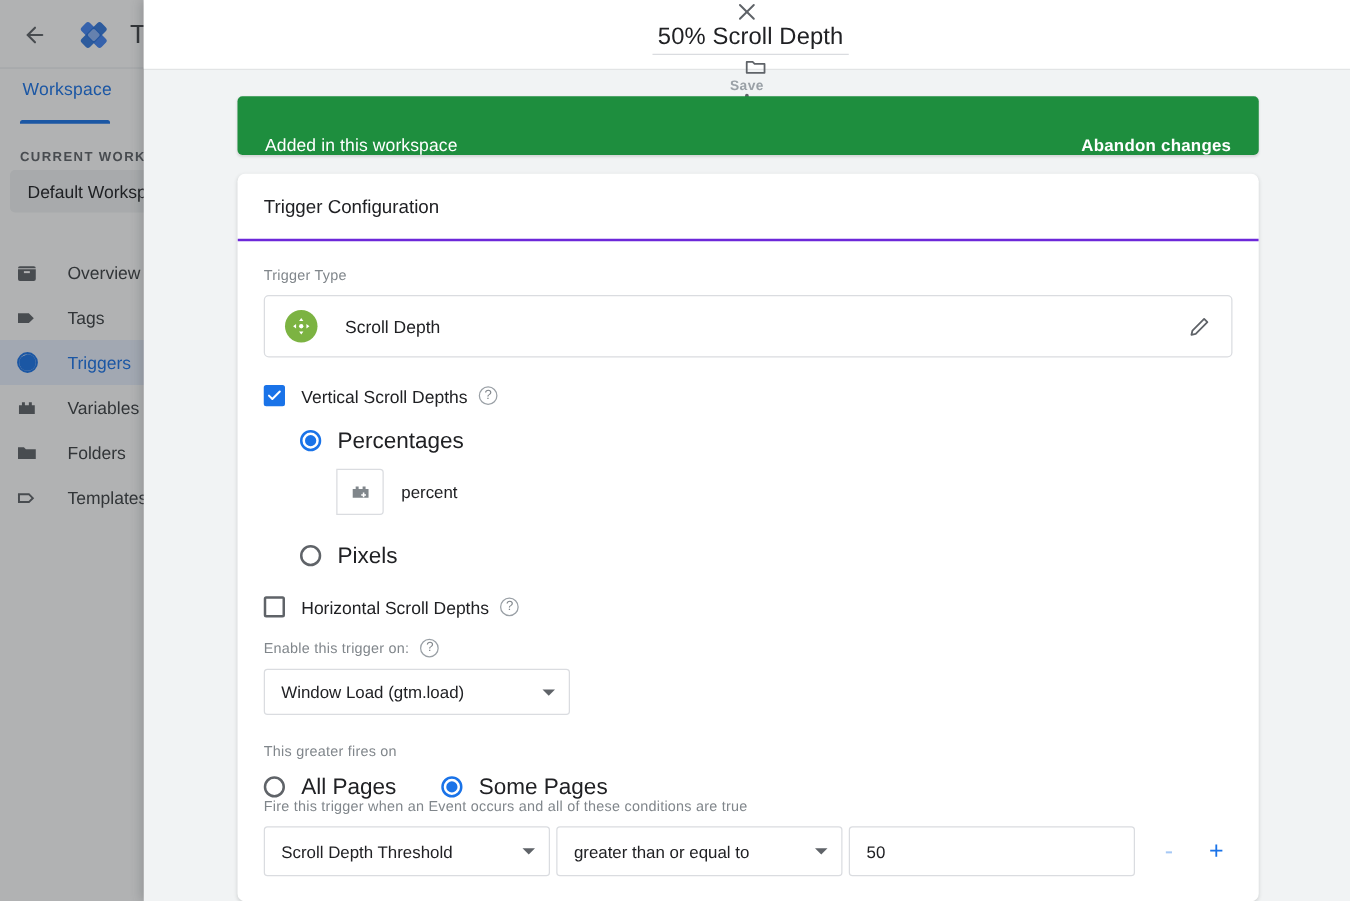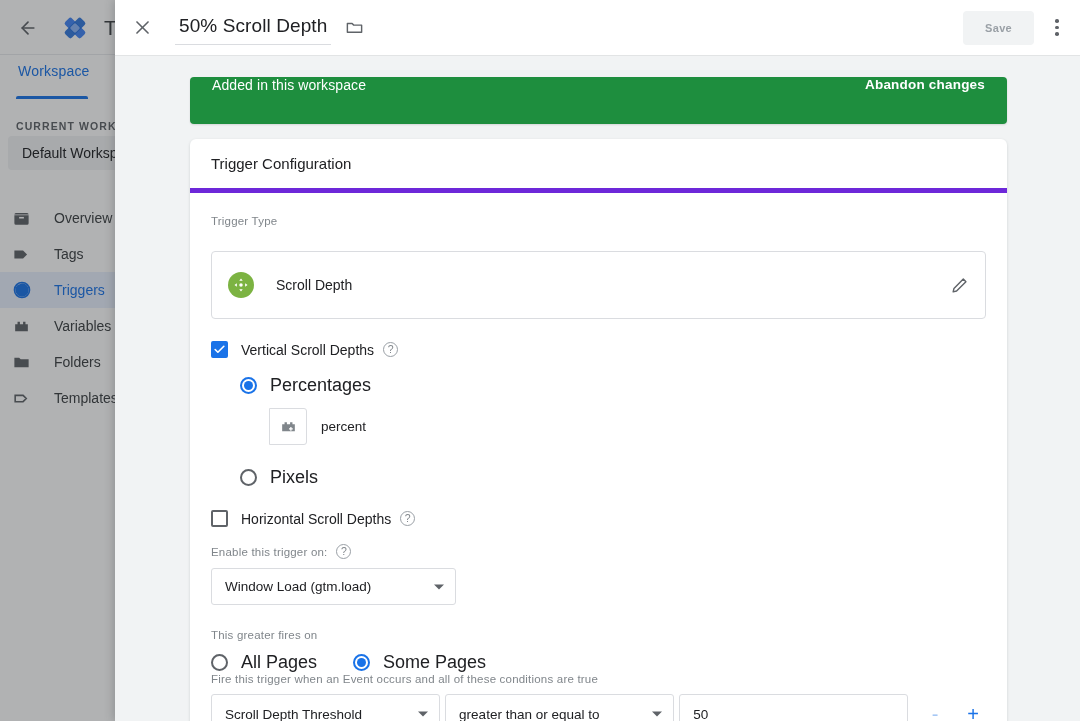--- a/index.html
+++ b/index.html
@@ -67,20 +67,21 @@
   
   .modal {
     position: absolute; left: 115px; top: 0; width: 965px; height: 721px;
     background: #f1f3f4;
     box-shadow: -2px 0 8px rgba(60,64,67,.25);
   }
   .modal-header {
     position: absolute; left: 0; top: 0; width: 965px; height: 55px;
     background: #ffffff; display: flex; align-items: center;
     box-shadow: 0 1px 0 rgba(0,0,0,.06);
+    flex-direction: column;
   }
   .close-btn {
     width: 54px; height: 55px; display: flex; align-items: center; justify-content: center;
     color: #5f6368; cursor: pointer;
   }
   .close-btn svg { width: 19px; height: 19px; }
   .title-field {
     margin-left: 6px; display: flex; align-items: center; height: 34px;
     border-bottom: 1px solid #dadce0; padding: 0 4px 2px 4px;
   }
@@ -96,44 +97,44 @@
   }
   .kebab {
     width: 46px; height: 55px; display: flex; align-items: center; justify-content: center;
     flex-direction: column; gap: 3px; cursor: pointer;
   }
   .kebab i { width: 3.5px; height: 3.5px; border-radius: 50%; background: #5f6368; display: block; }
 
   
   .banner {
     position: absolute; left: 75px; top: 77px; width: 817px; height: 47px;
-    background: #1e8e3e; border-radius: 4px; display: flex; align-items: flex-start;
+    background: #1e8e3e; border-radius: 4px; display: flex; align-items: flex-end;
     padding: 0 22px; color: #fff; box-shadow: 0 1px 2px rgba(0,0,0,.12);
   }
   .banner-text { font-size: 14px; letter-spacing: .1px; }
   .banner-action {
     margin-left: auto; font-size: 13.5px; font-weight: 600; letter-spacing: .2px; cursor: pointer;
   }
 
   
   .card {
     position: absolute; left: 75px; top: 139px; width: 817px; min-height: 582px;
     background: #ffffff; border-radius: 6px; box-shadow: 0 1px 3px rgba(60,64,67,.18);
     overflow: hidden;
   }
   .card-head {
     height: 54px; display: flex; align-items: center; padding-left: 21px;
-    border-bottom: 5px solid #6d28d9; font-size: 15px; color: #202124;
+    border-bottom: 2px solid #6d28d9; font-size: 15px; color: #202124;
   }
   .card-body { padding: 22px 21px 0 21px; }
 
   .small-label { font-size: 11.5px; color: #80868b; letter-spacing: .2px; }
 
   .type-box {
-    margin-top: 24px; width: 775px; height: 68px; border: 1px solid #dadce0; border-radius: 4px;
+    margin-top: 9px; width: 775px; height: 50px; border: 1px solid #dadce0; border-radius: 4px;
     display: flex; align-items: center; padding: 0 16px;
   }
   .type-icon {
     width: 26px; height: 26px; border-radius: 50%; background: #7cb342;
     display: flex; align-items: center; justify-content: center; color: #fff; flex: none;
   }
   .type-icon svg { width: 16px; height: 16px; }
   .type-name { margin-left: 22px; font-size: 14px; color: #202124; }
   .edit-icon { margin-left: auto; color: #5f6368; display: flex; align-items: center; }
   .edit-icon svg { width: 19px; height: 19px; }

